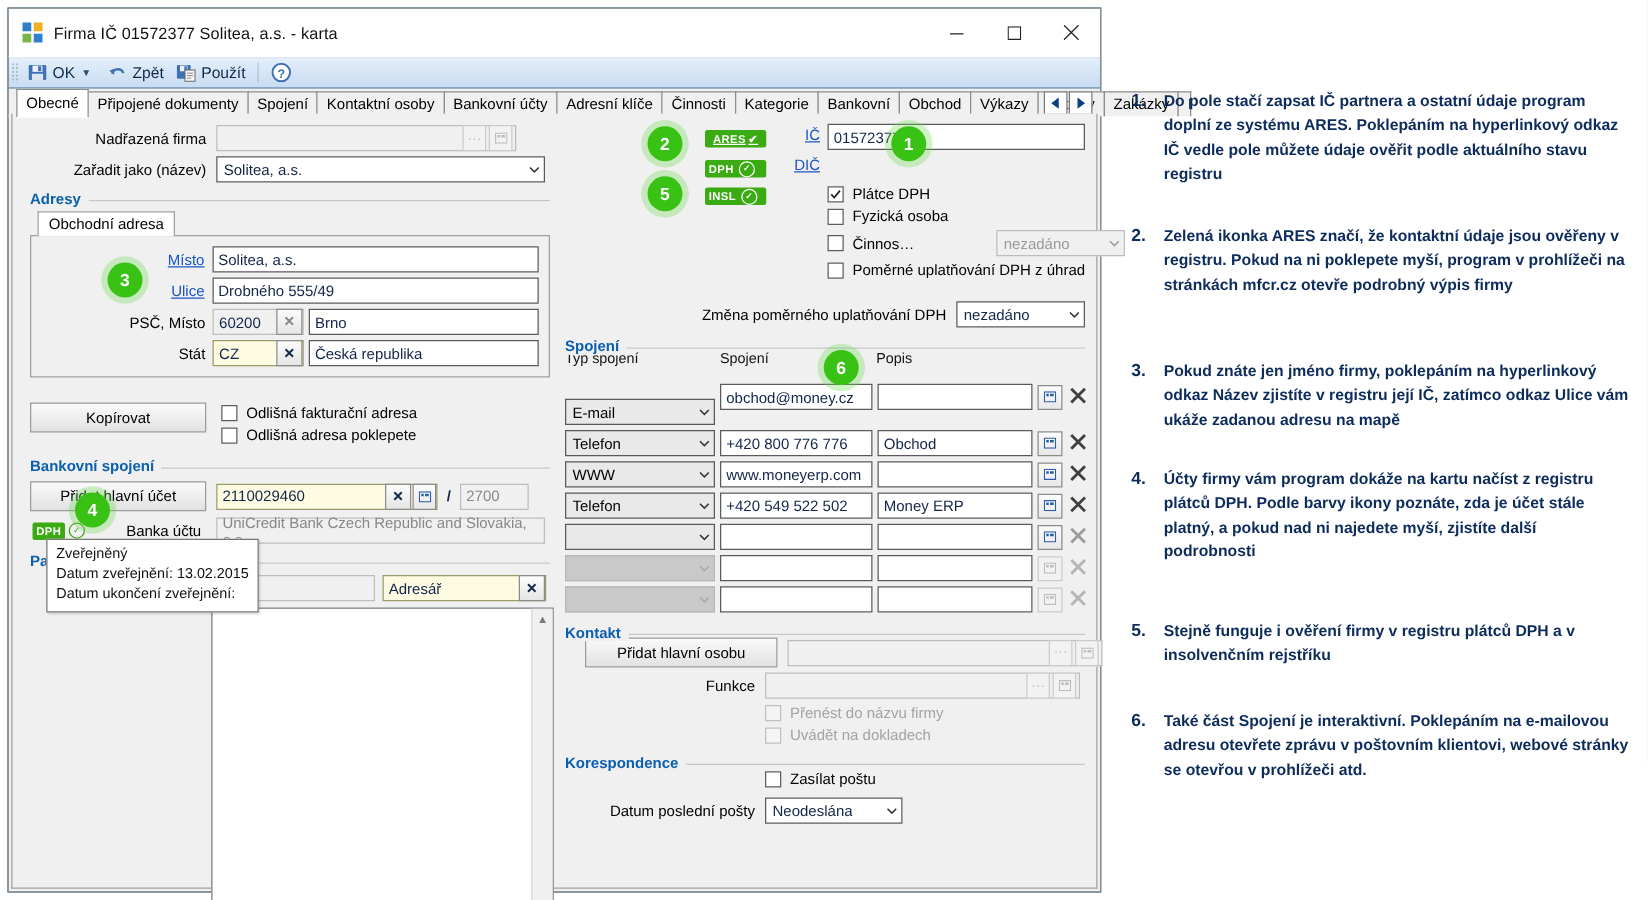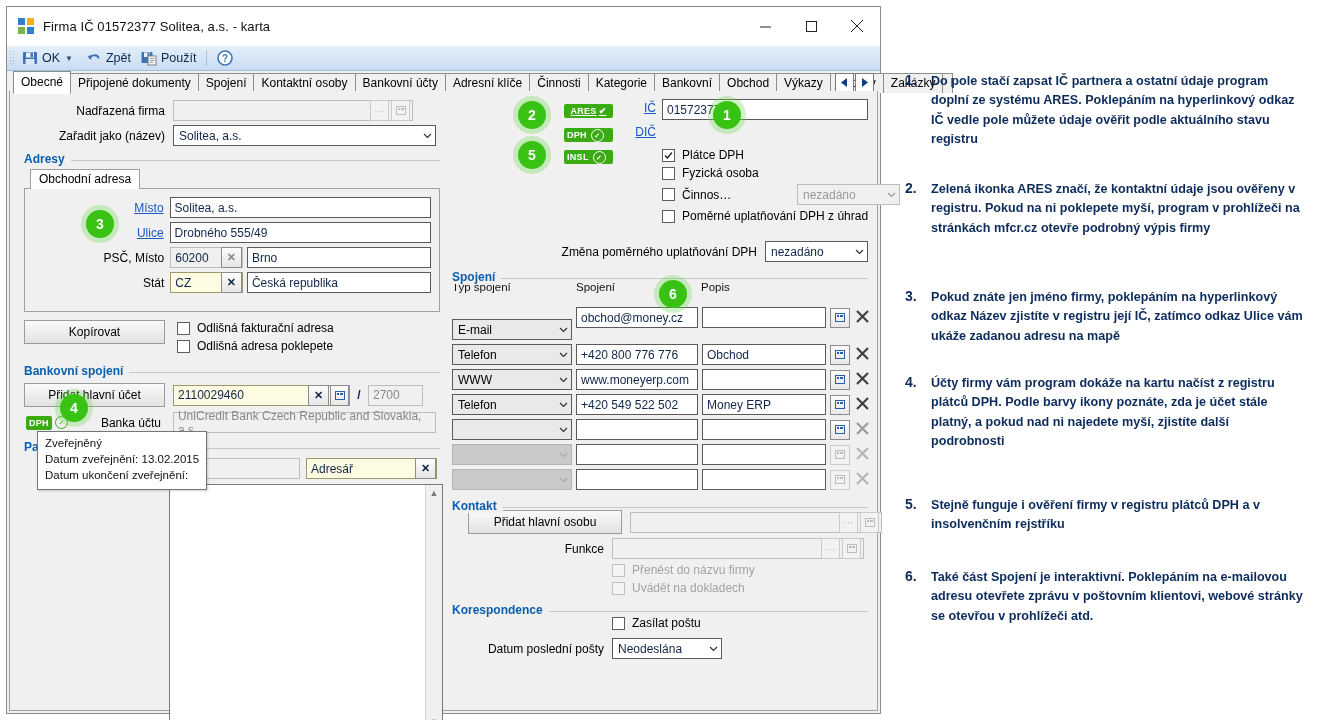--- a/index.html
+++ b/index.html
@@ -307,32 +307,32 @@
 
           <div class="fieldrow">
             <div class="lbl" style="width:140px;padding-right:6px;">PSČ, Místo</div>
             <div class="fakeinput ro" style="width:73px;padding:0 0 0 4px;justify-content:space-between;">
               <span style="color:#12264a">60200</span>
               <span class="btnx">✕</span>
             </div>
             <input class="tf" style="width: 185px; margin-left: 4px;" value="Brno">
           </div>
 
-          <div class="fieldrow" style="margin-bottom:10px;">
+          <div class="fieldrow" style="margin-bottom:0;">
             <div class="lbl" style="width:140px;padding-right:6px;">Stát</div>
             <div class="fakeinput yel" style="width:73px;padding:0 0 0 4px;justify-content:space-between;border:1px solid #9a9a6a;">
               <span>CZ</span>
               <span class="btnx">✕</span>
             </div>
             <input class="tf" style="width: 185px; margin-left: 4px;" value="Česká republika">
           </div>
         </div>
       </div>
 
-      <div style="display:flex;align-items:flex-start;margin-top:8px;margin-left:14px;">
+      <div style="display:flex;align-items:flex-start;margin-top:20px;margin-left:14px;">
         <div class="pushbtn" style="width:139px;">Kopírovat</div>
         <div style="margin-left:12px;padding-top:1px;">
           <div class="chkrow">
             <span class="chk"></span>
             <span>Odlišná fakturační adresa</span>
           </div>
           <div class="chkrow">
             <span class="chk"></span>
             <span>Odlišná adresa poklepete</span>
           </div>

